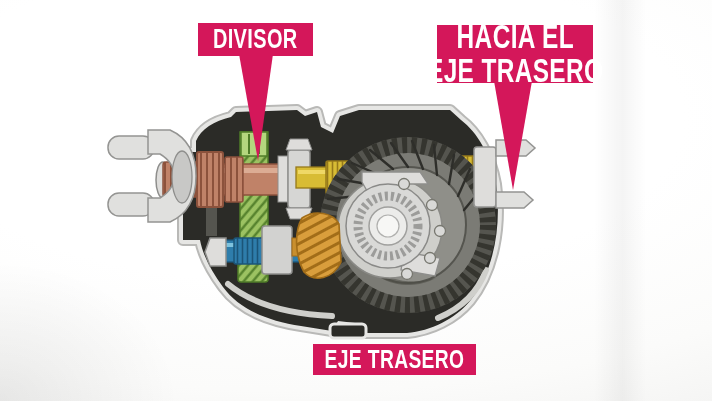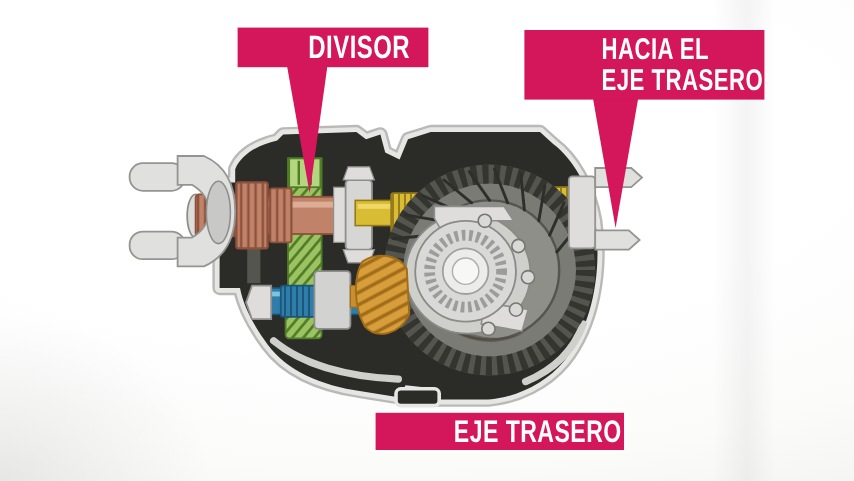--- a/index.html
+++ b/index.html
@@ -10,26 +10,26 @@
     font-family:"Liberation Sans", sans-serif;
   }
   .bg-fold{position:absolute;top:0;height:401px;pointer-events:none;}
   .bg-fold.right{left:594px;width:52px;
     background:linear-gradient(90deg, rgba(0,0,0,0) 0%, rgba(0,0,0,0.045) 55%, rgba(0,0,0,0) 100%);}
   .bg-fold.corner{left:0;width:180px;top:260px;height:141px;
     background:radial-gradient(ellipse at 0% 100%, rgba(0,0,0,0.07) 0%, rgba(0,0,0,0) 70%);}
   .diagram-svg{position:absolute;left:0;top:0;width:712px;height:401px;}
   .banner{
     position:absolute;background:var(--banner_pink);color:var(--label_text);
-    display:flex;flex-direction:column;justify-content:center;
-    font-weight:700;line-height:1.04;z-index:5;padding-left:44px;
+    display:flex;flex-direction:column;align-items:center;justify-content:center;
+    font-weight:700;line-height:1.04;z-index:5;
   }
   .banner .condensed{display:inline-block;transform:scaleX(0.74);white-space:nowrap;letter-spacing:0.5px;}
   .banner-divisor{left:198px;top:23px;width:115px;height:33px;font-size:27px;}
-  .banner-hacia{left:437px;top:25px;width:156px;height:58px;font-size:25px;}
+  .banner-hacia{left:437px;top:25px;width:156px;height:58px;font-size:33px;}
   .banner-eje{left:313px;top:344px;width:163px;height:31px;font-size:26px;}
   .spike{position:absolute;background:var(--banner_pink);z-index:4;}
   .spike-divisor{left:239px;top:54px;width:34px;height:107px;
     clip-path:polygon(0% 0%, 100% 0%, 56% 100%);}
   .spike-hacia{left:494px;top:81px;width:38px;height:109px;
     clip-path:polygon(0% 0%, 100% 0%, 50% 100%);}
 </style>
 </head>
 <body>
 

